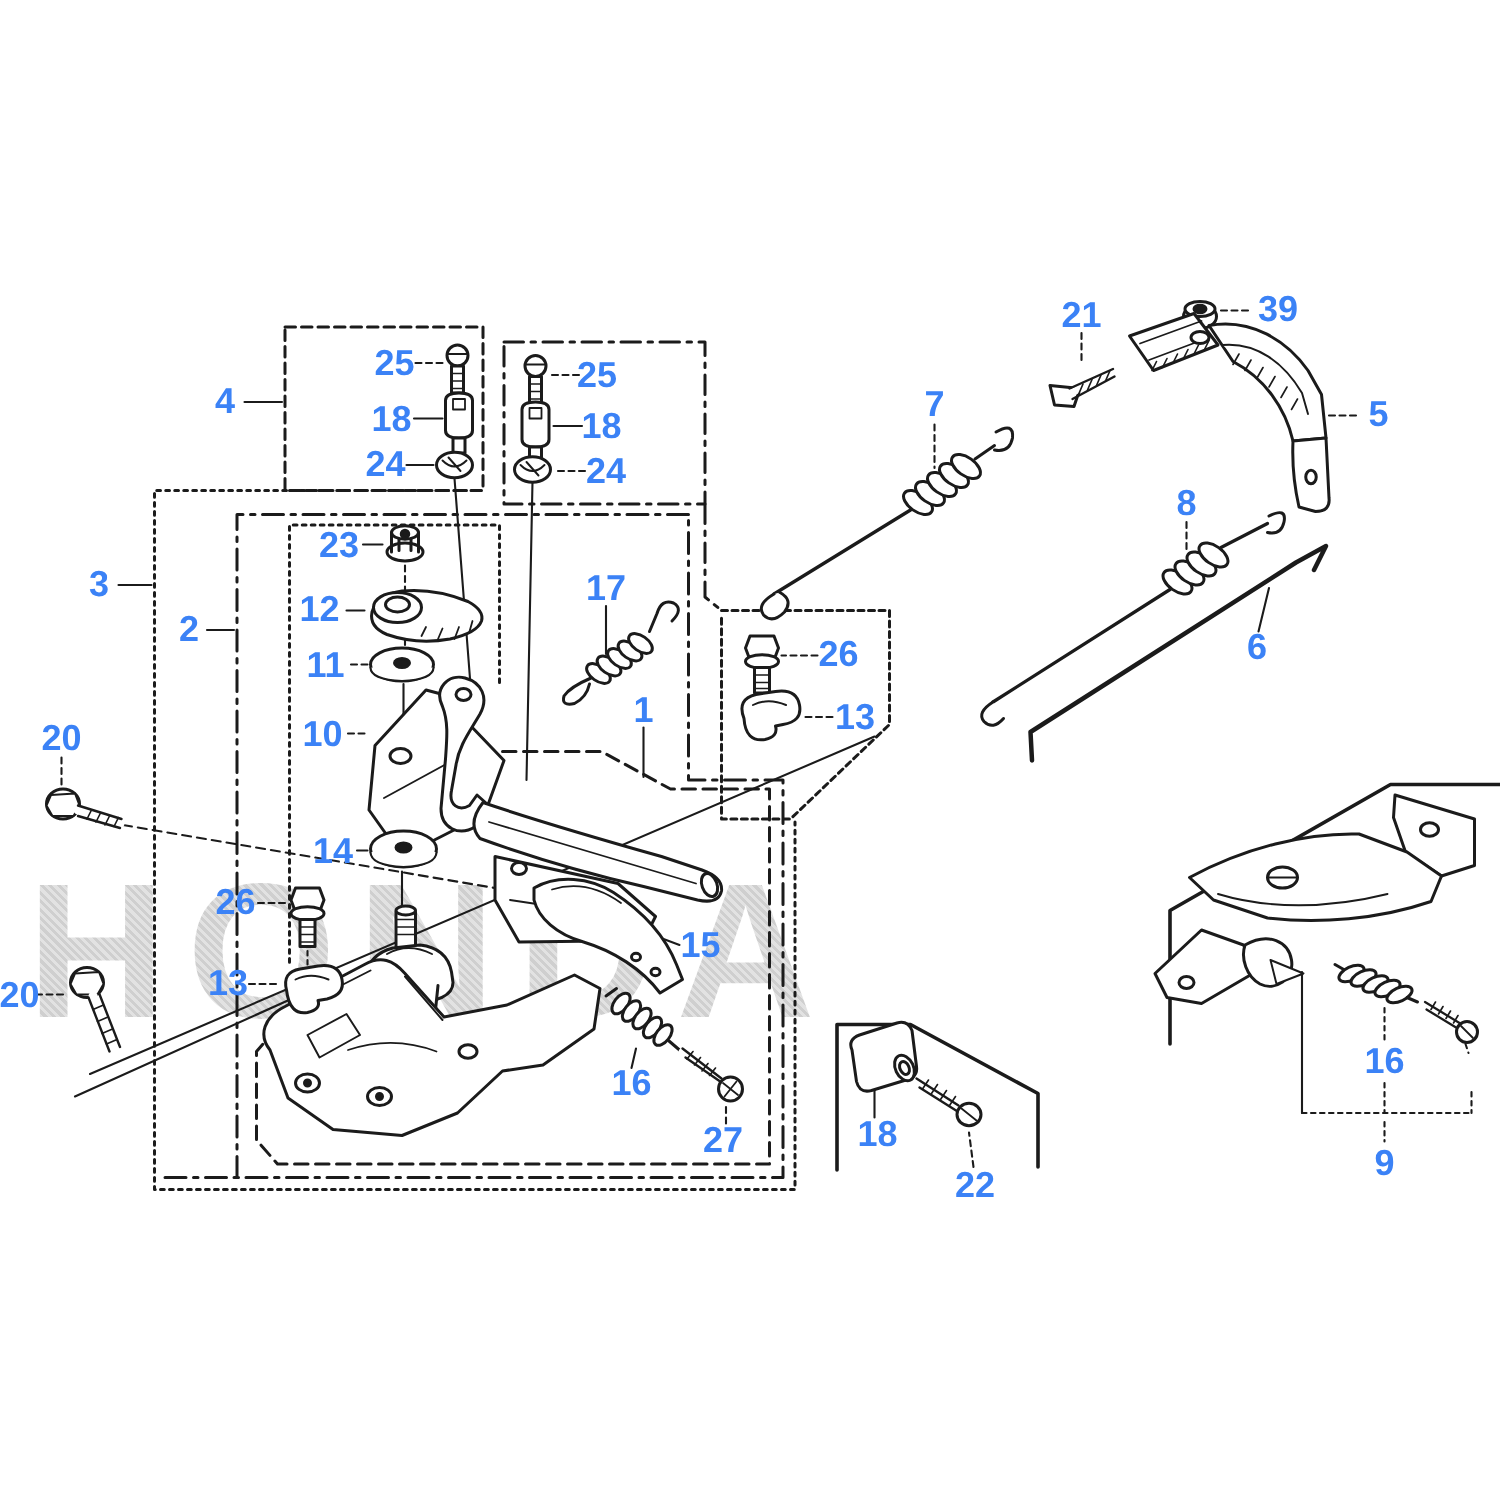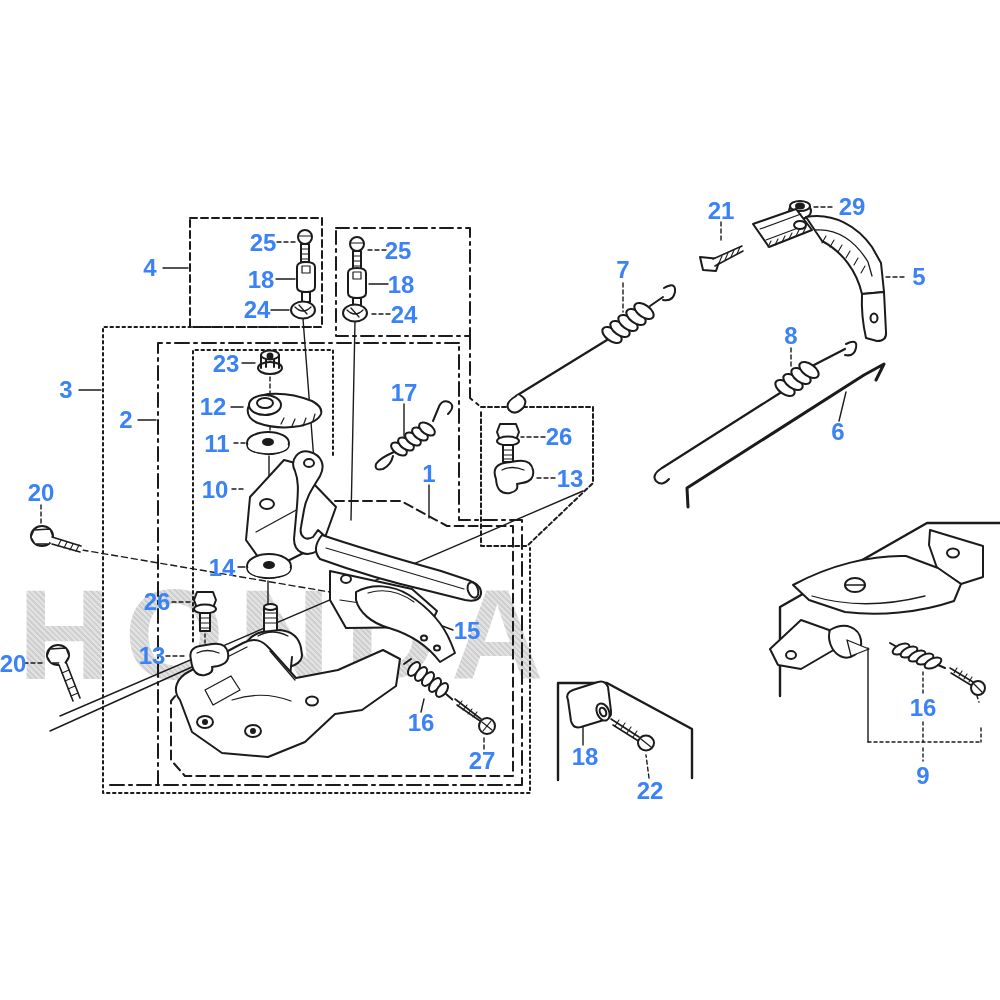--- a/index.html
+++ b/index.html
@@ -399,15 +399,15 @@
       <span class="callout" style="left: 650px; top: 791px;">22</span>
       <span class="callout" style="left: 226px; top: 364px;">23</span>
       <span class="callout" style="left: 257px; top: 310px;">24</span>
       <span class="callout" style="left: 404px; top: 315px;">24</span>
       <span class="callout" style="left: 263px; top: 243px;">25</span>
       <span class="callout" style="left: 398px; top: 251px;">25</span>
       <span class="callout" style="left: 559px; top: 437px;">26</span>
       <span class="callout" style="left: 157px; top: 602px;">26</span>
       <span class="callout" style="left: 482px; top: 761px;">27</span>
       <span class="callout" style="left: 983px; top: 716px; margin-left: 32px;">28</span>
-      <span class="callout" style="left: 852px; top: 207px;">29</span>
+      <span class="callout" style="left: 852px; top: 207px;">39</span>
     </div>
 </div>
 
 </body></html>

